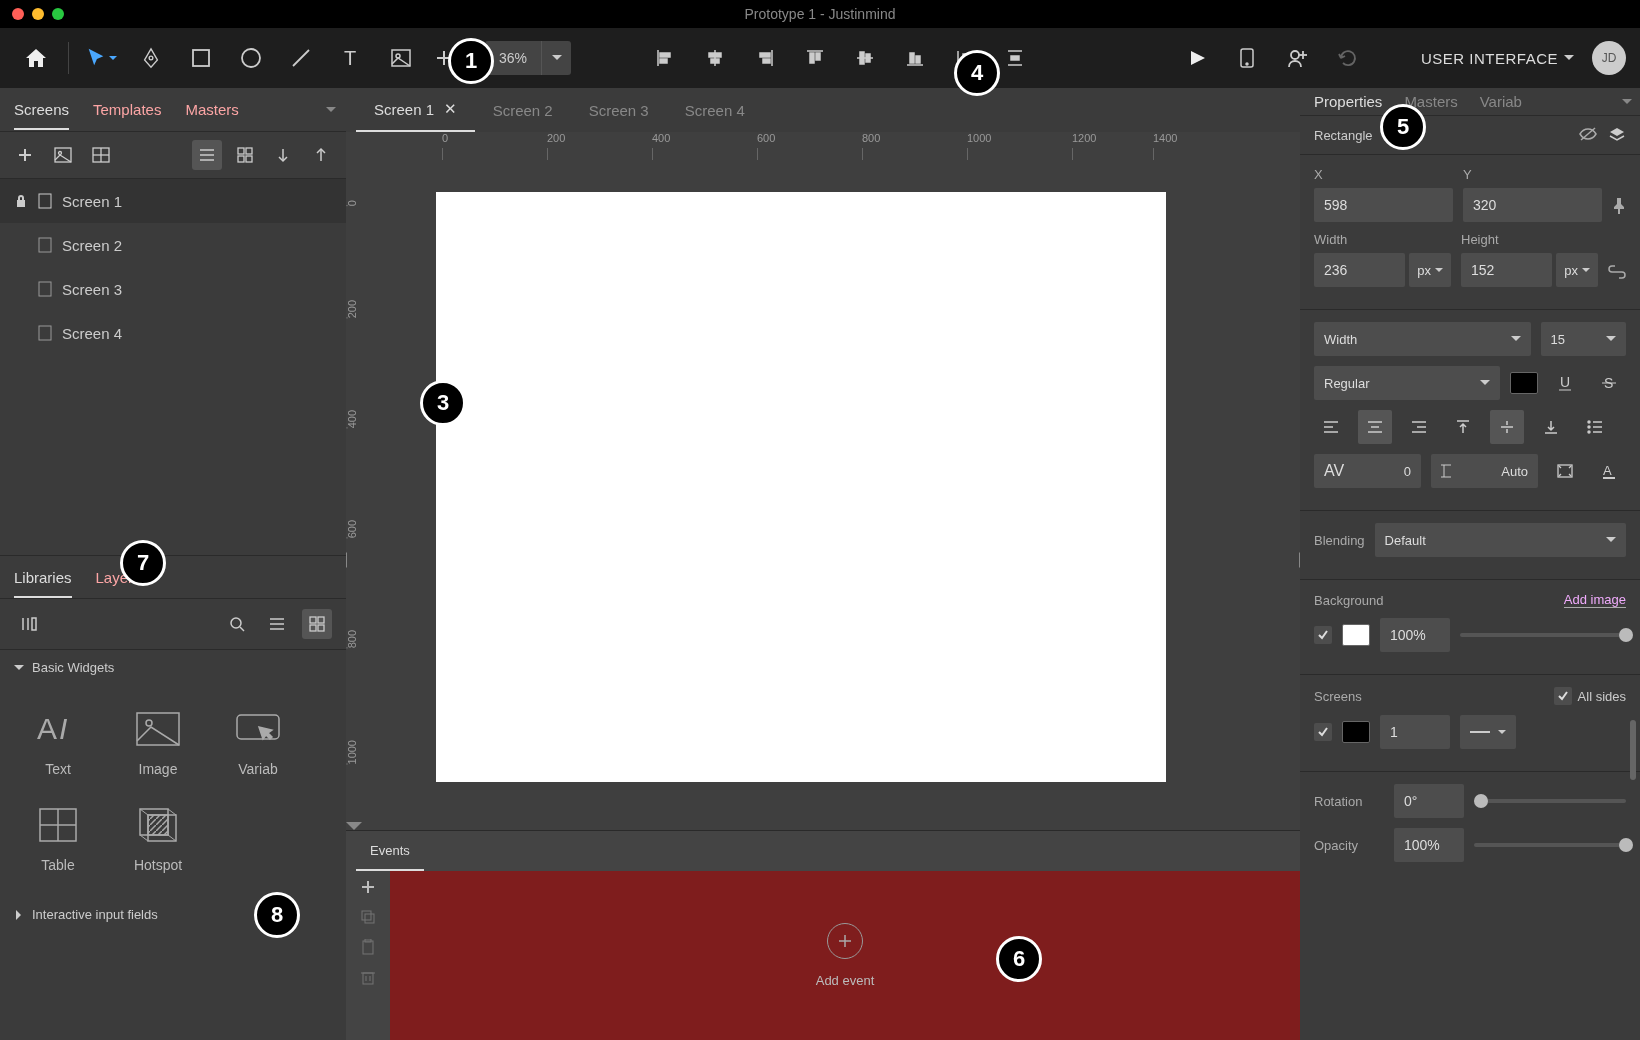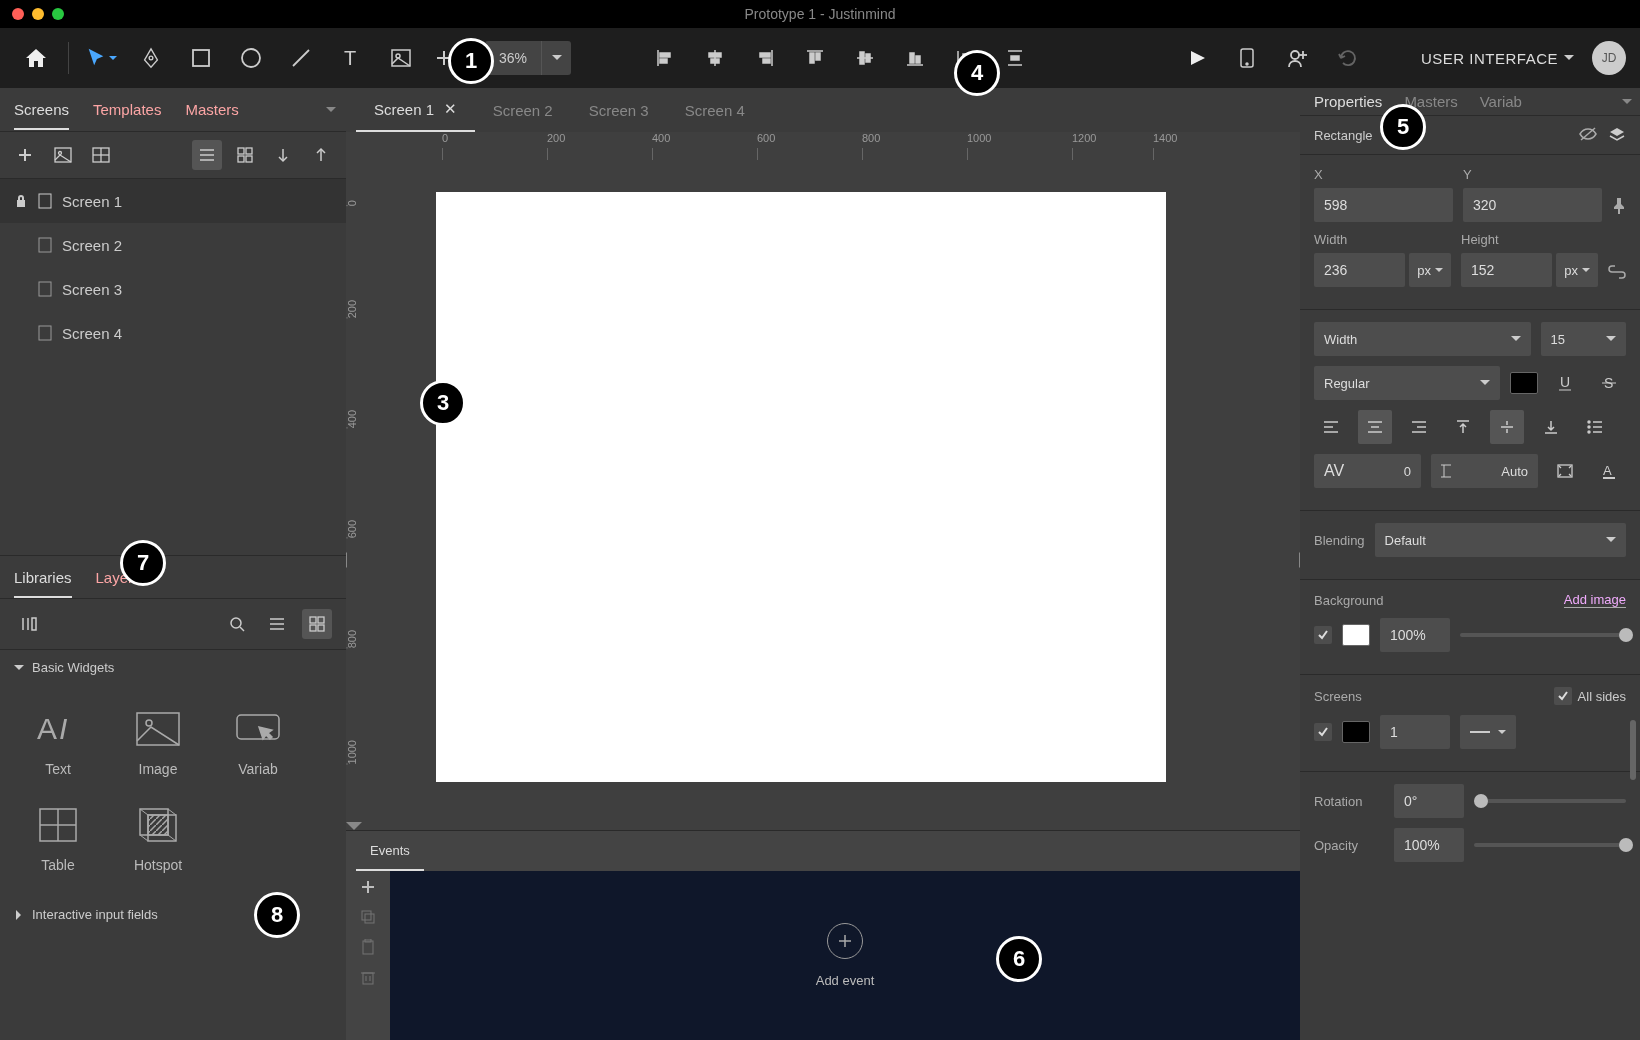--- a/index.html
+++ b/index.html
@@ -69,21 +69,21 @@
 .ruler-h .tick { position:absolute; top:0; font-size:11px; color:#999;}
 .ruler-h .tick::before { content:""; position:absolute; left:0; top:16px; width:1px; height:12px; background:#666;}
 .ruler-v { position:absolute; top:28px; left:0; width:38px; bottom:0; background:#3f3f3f;}
 .ruler-v .vtick { position:absolute; left:0; font-size:11px; color:#999; writing-mode:vertical-rl; transform:rotate(180deg);}
 .ruler-v .vtick::before { content:""; position:absolute; right:-10px; top:0; height:1px; width:12px; background:#666;}
 .artboard { position:absolute; top:60px; left:90px; width:730px; height:590px; background:#fff;}
 .collapse-l { position:absolute; left:-7px; top:420px; cursor:pointer;}
 .collapse-r { position:absolute; right:-7px; top:420px; cursor:pointer;}
 
 
-.events { height:210px; border-top:1px solid #2a2a2a; background:#0f172a; display:flex; flex-direction:column;}
+.events { height:210px; border-top:1px solid #2a2a2a; background:#7f1d1d; display:flex; flex-direction:column;}
 .etabs { display:flex; height:40px; align-items:center; padding:0 10px; background:#444;}
 .etab { padding:0 14px; height:40px; display:flex; align-items:center; color:#ddd; border-bottom:2px solid #ddd; cursor:pointer;}
 .ebody { flex:1; display:flex;}
 .evtoolbar { width:44px; background:#444; display:flex; flex-direction:column; align-items:center; padding-top:8px; gap:14px;}
 .evbtn { cursor:pointer; opacity:.8;}
 .evbtn.dim { opacity:.35;}
 .evcenter { flex:1; display:flex; flex-direction:column; align-items:center; justify-content:center; gap:14px; color:#bbb;}
 .evcenter .plus-circle { width:36px; height:36px; border:1px solid #999; border-radius:50%; display:flex; align-items:center; justify-content:center; cursor:pointer;}
 
 

